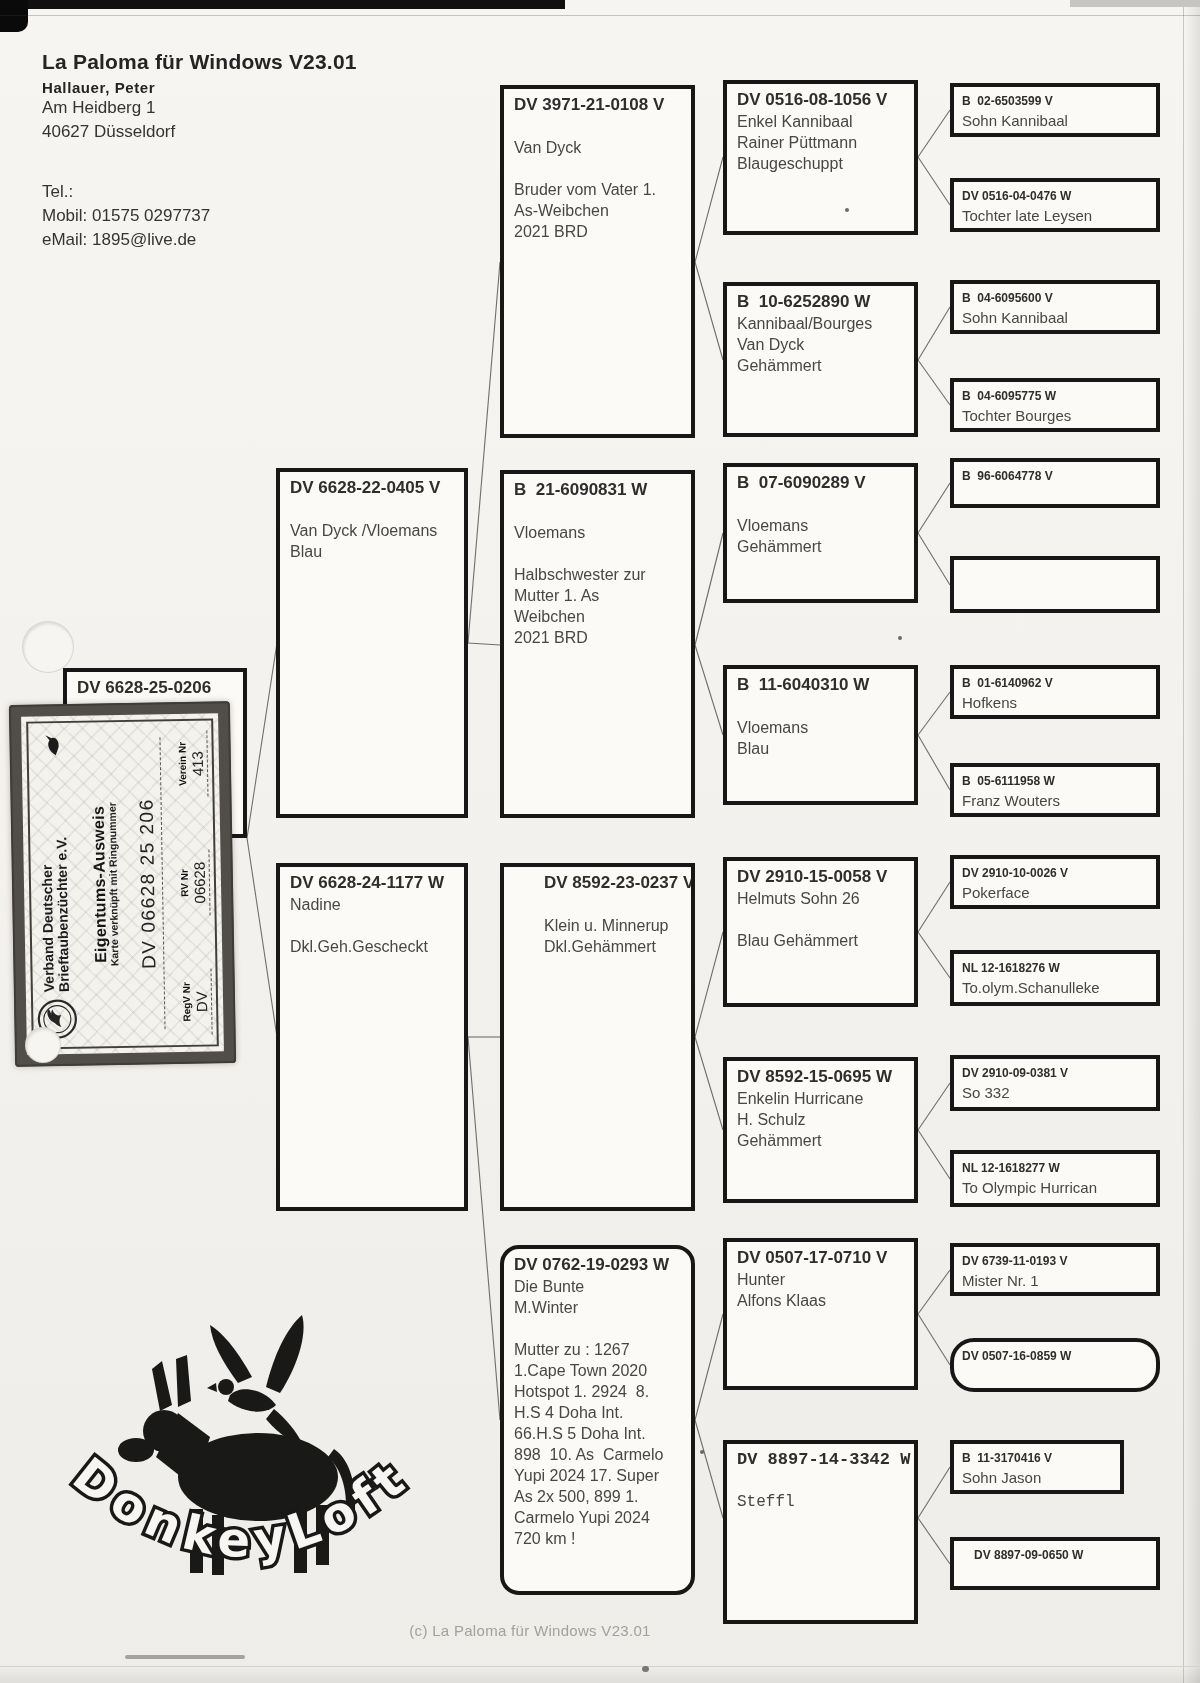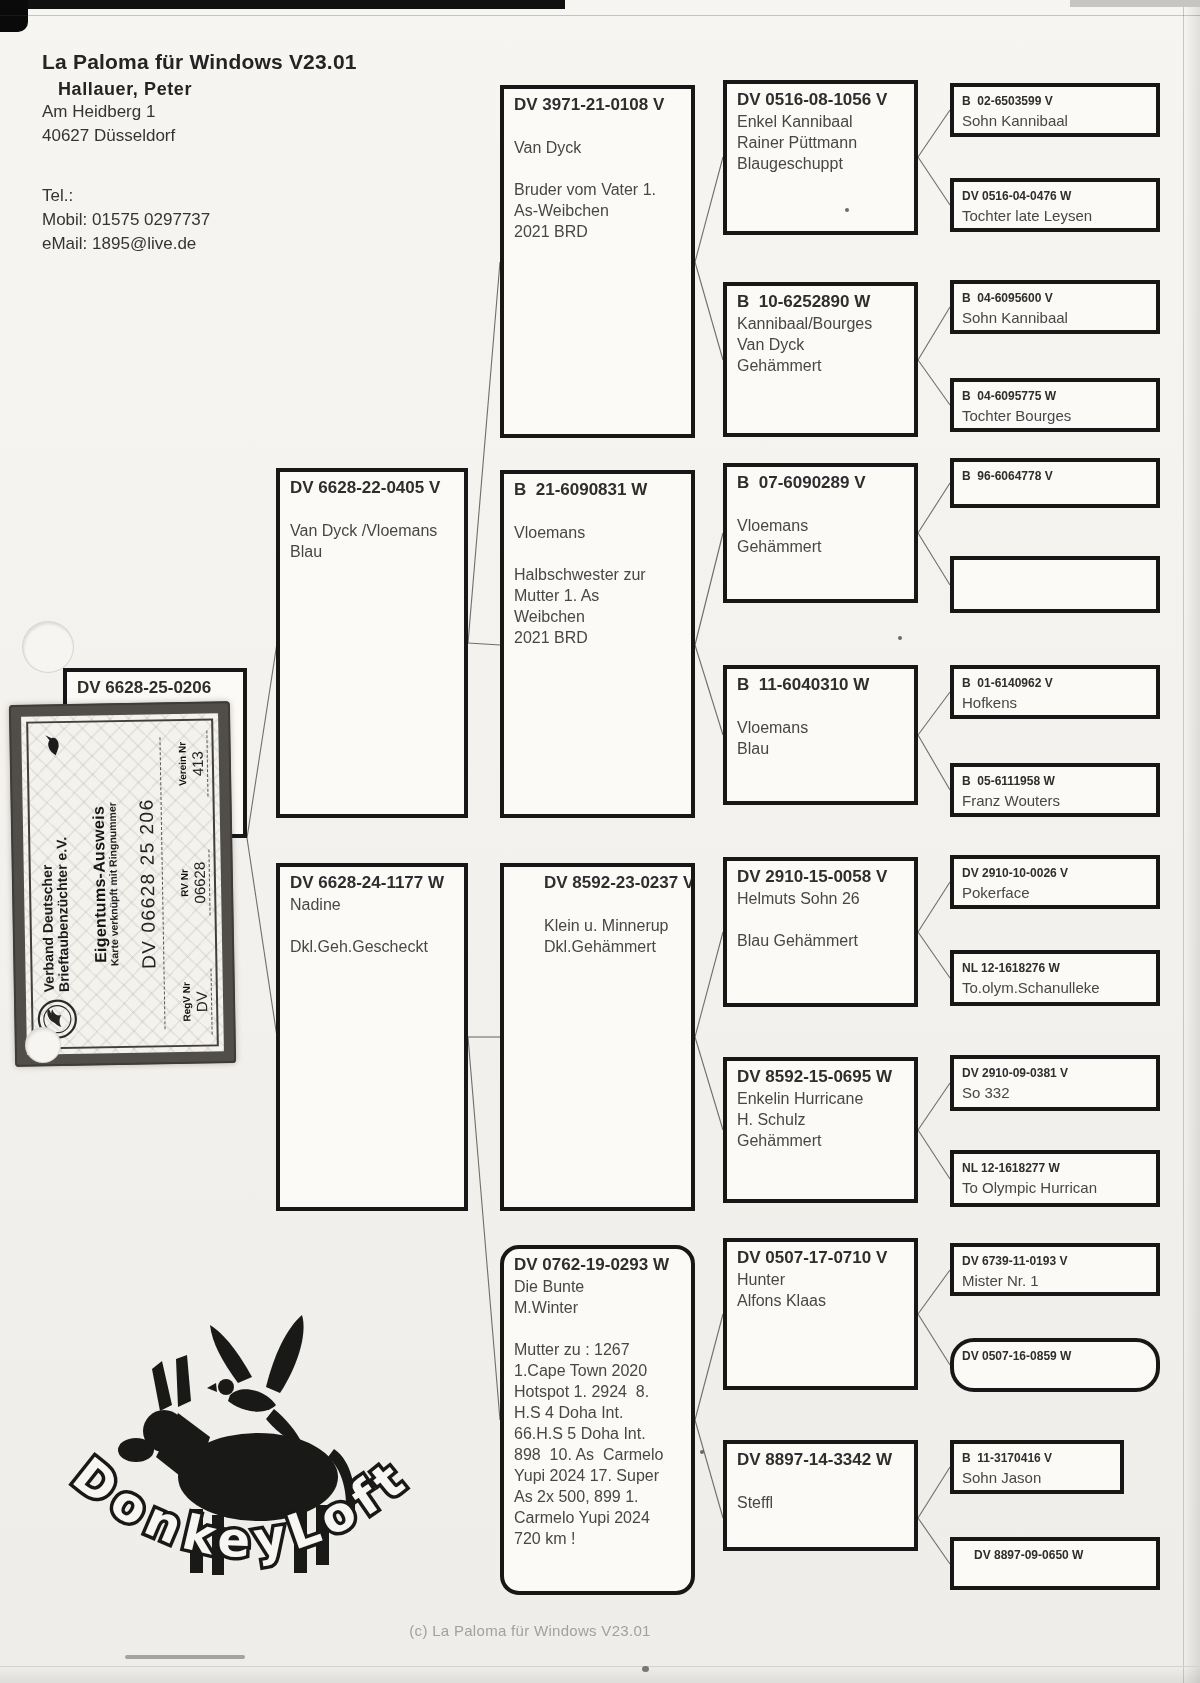--- a/index.html
+++ b/index.html
@@ -14,21 +14,21 @@
   .edge-right{position:absolute;right:0;top:0;width:16px;height:100%;z-index:45;
               background:linear-gradient(90deg,rgba(0,0,0,0),rgba(0,0,0,.09));border-left:1px solid #c9c6c1;}
   .edge-bottom{position:absolute;left:0;bottom:0;width:100%;height:16px;z-index:45;
                background:linear-gradient(0deg,rgba(0,0,0,.07),rgba(0,0,0,0));border-top:1px solid #d4d2cd;}
   .smudge1{position:absolute;left:125px;top:1655px;width:120px;height:4px;background:rgba(90,90,88,.5);border-radius:2px;z-index:46;}
   .smudge2{position:absolute;left:642px;top:1666px;width:7px;height:6px;background:rgba(70,70,68,.7);border-radius:50%;z-index:46;}
   .speck{position:absolute;width:4px;height:4px;border-radius:50%;background:rgba(60,60,58,.75);z-index:6;}
   
   .hdr{position:absolute;left:42px;top:50px;z-index:5;color:#242424;}
   .hdr .t1{font-size:21px;font-weight:bold;letter-spacing:.2px;}
-  .hdr .t2{font-size:18px;font-weight:bold;margin-top:5px;letter-spacing:.6px;margin-left:16px;}
+  .hdr .t2{font-size:15px;font-weight:bold;margin-top:5px;letter-spacing:.6px;}
   .hdr .a{font-size:17px;color:#343434;line-height:24px;}
   .hdr .tel{margin-top:36px;}
   
   .connectors{position:absolute;left:0;top:0;z-index:1;}
   .connectors line{stroke:#6f6e6b;stroke-width:1.1;}
   
   .pbox{position:absolute;box-sizing:border-box;border:4px solid #171717;background:#fbfaf6;
         padding:5px 10px;z-index:5;overflow:hidden;}
   .pbox .ring{font-weight:bold;font-size:17px;color:#2e2e2e;white-space:pre;line-height:22px;}
   .pbox .pline{font-size:16px;color:#474747;line-height:21px;min-height:21px;white-space:pre-wrap;}
@@ -206,21 +206,21 @@
         <div class="ring">DV 8592-15-0695 W</div>
         <div class="pline">Enkelin Hurricane</div>
         <div class="pline">H. Schulz</div>
         <div class="pline">Gehämmert</div>
       </div>
       <div class="pbox" style="left: 723px; top: 1238px; width: 195px; height: 152px;">
         <div class="ring">DV 0507-17-0710 V</div>
         <div class="pline">Hunter</div>
         <div class="pline">Alfons Klaas</div>
       </div>
-      <div class="pbox" style="left: 723px; top: 1440px; width: 195px; height: 111px;">
+      <div class="pbox" style="left: 723px; top: 1440px; width: 195px; height: 184px; font-family: Liberation Mono, monospace;">
         <div class="ring">DV 8897-14-3342 W</div>
         <div class="pline"></div>
         <div class="pline">Steffl</div>
       </div>
       <div class="pbox small" style="left: 950px; top: 83px; width: 210px; height: 54px;">
         <div class="ring">B  02-6503599 V</div>
         <div class="pline">Sohn Kannibaal</div>
       </div>
       <div class="pbox small" style="left: 950px; top: 178px; width: 210px; height: 54px;">
         <div class="ring">DV 0516-04-0476 W</div>

